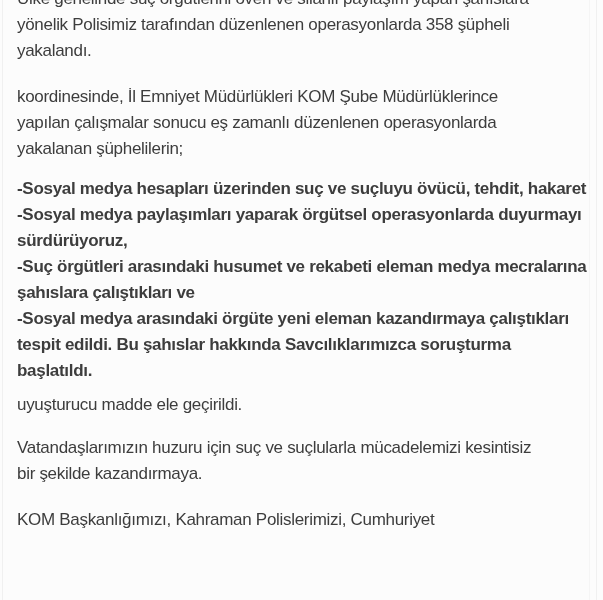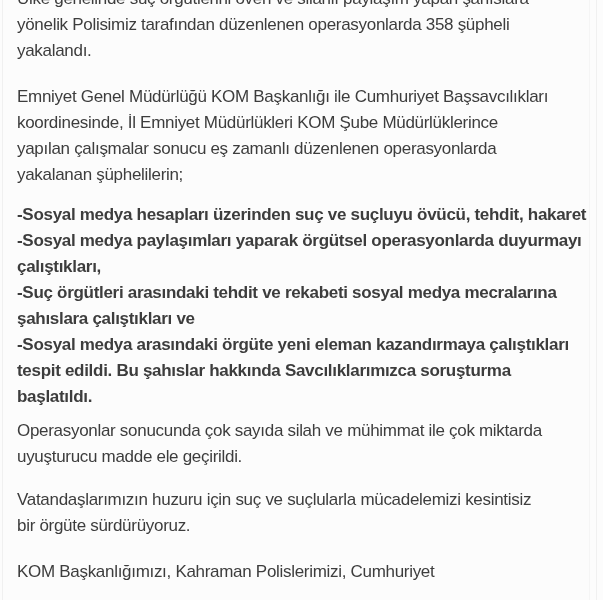--- a/index.html
+++ b/index.html
@@ -54,44 +54,42 @@
 
 <div class="content">
 
   <div class="para para-1">
     <div class="line">Ülke genelinde suç örgütlerini öven ve silahlı paylaşım yapan şahıslara</div>
     <div class="line">yönelik Polisimiz tarafından düzenlenen operasyonlarda 358 şüpheli</div>
     <div class="line">yakalandı.</div>
   </div>
 
   <div class="para para-2">
-    <div class="line">Emniyet Genel Müdürlüğü KOM Başkanlığı ile Cumhuriyet Başsavcılıkları</div>
     <div class="line">koordinesinde, İl Emniyet Müdürlükleri KOM Şube Müdürlüklerince</div>
     <div class="line">yapılan çalışmalar sonucu eş zamanlı düzenlenen operasyonlarda</div>
     <div class="line">yakalanan şüphelilerin;</div>
   </div>
 
   <div class="para para-3">
     <div class="line">-Sosyal medya hesapları üzerinden suç ve suçluyu övücü, tehdit, hakaret</div>
     <div class="line">-Sosyal medya paylaşımları yaparak örgütsel operasyonlarda duyurmayı</div>
-    <div class="line">çalıştıkları,</div>
-    <div class="line">-Suç örgütleri arasındaki tehdit ve rekabeti sosyal medya mecralarına</div>
+    <div class="line">sürdürüyoruz,</div>
+    <div class="line">-Suç örgütleri arasındaki husumet ve rekabeti eleman medya mecralarına</div>
     <div class="line">şahıslara çalıştıkları ve</div>
     <div class="line">-Sosyal medya arasındaki örgüte yeni eleman kazandırmaya çalıştıkları</div>
     <div class="line">tespit edildi. Bu şahıslar hakkında Savcılıklarımızca soruşturma</div>
     <div class="line">başlatıldı.</div>
   </div>
 
   <div class="para para-4">
-    <div class="line">Operasyonlar sonucunda çok sayıda silah ve mühimmat ile çok miktarda</div>
     <div class="line">uyuşturucu madde ele geçirildi.</div>
   </div>
 
   <div class="para para-5">
     <div class="line">Vatandaşlarımızın huzuru için suç ve suçlularla mücadelemizi kesintisiz</div>
-    <div class="line">bir örgüte sürdürüyoruz.</div>
+    <div class="line">bir şekilde kazandırmaya.</div>
   </div>
 
   <div class="para para-6">
     <div class="line">KOM Başkanlığımızı, Kahraman Polislerimizi, Cumhuriyet</div>
   </div>
 
 </div>
 
 </body></html>

